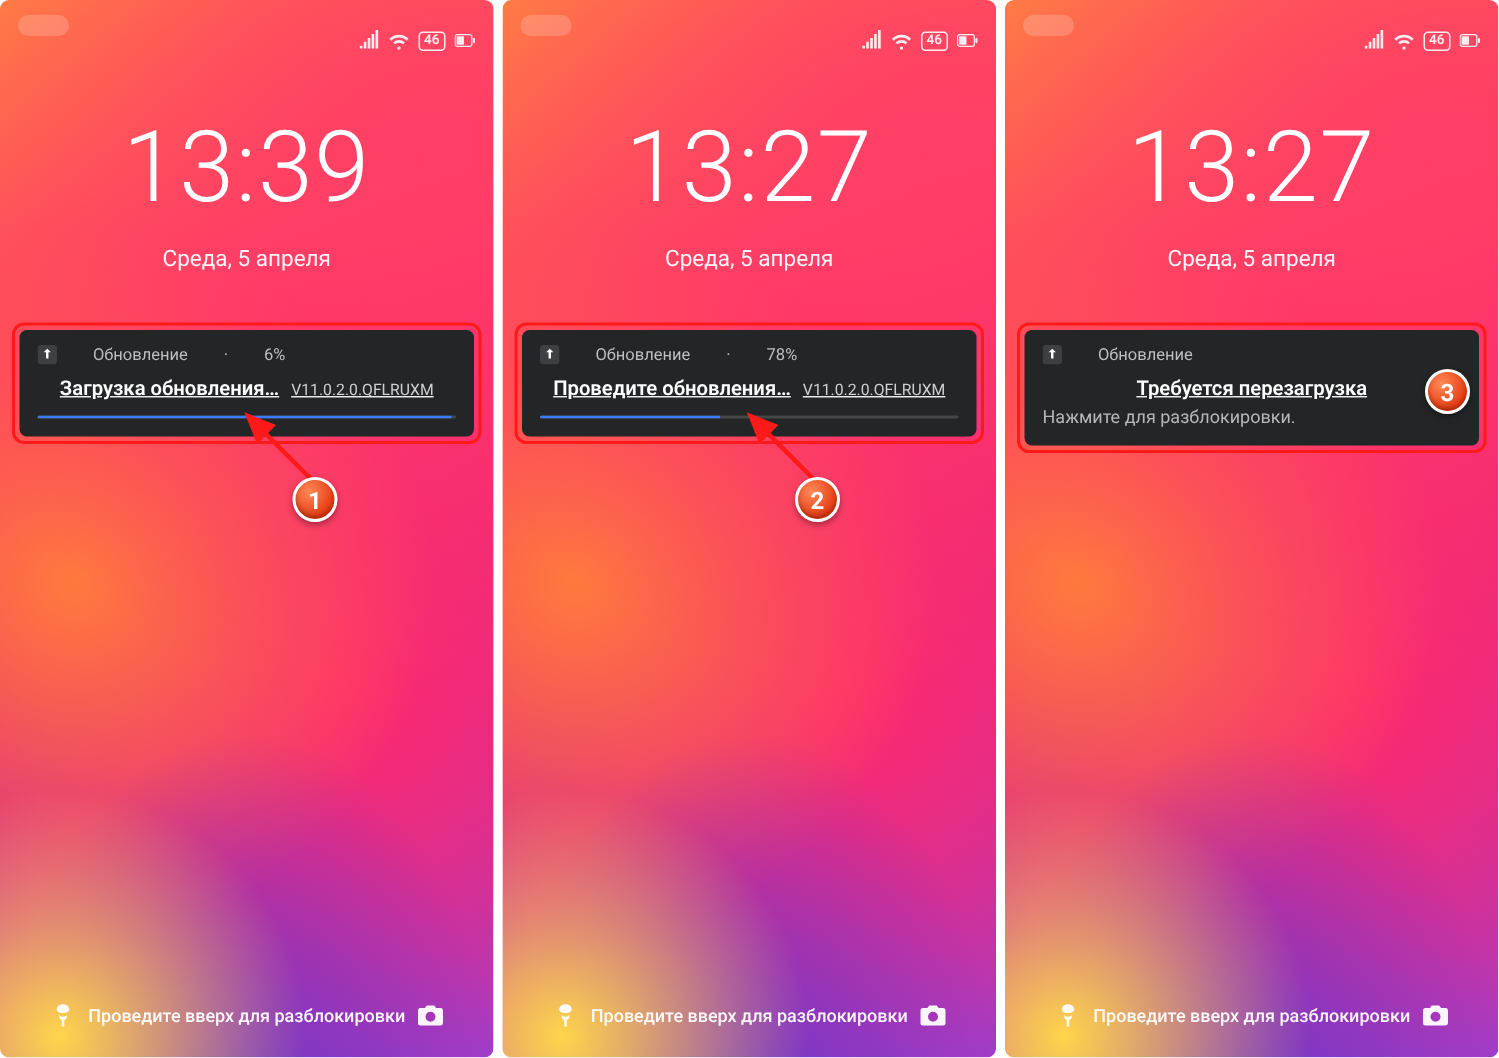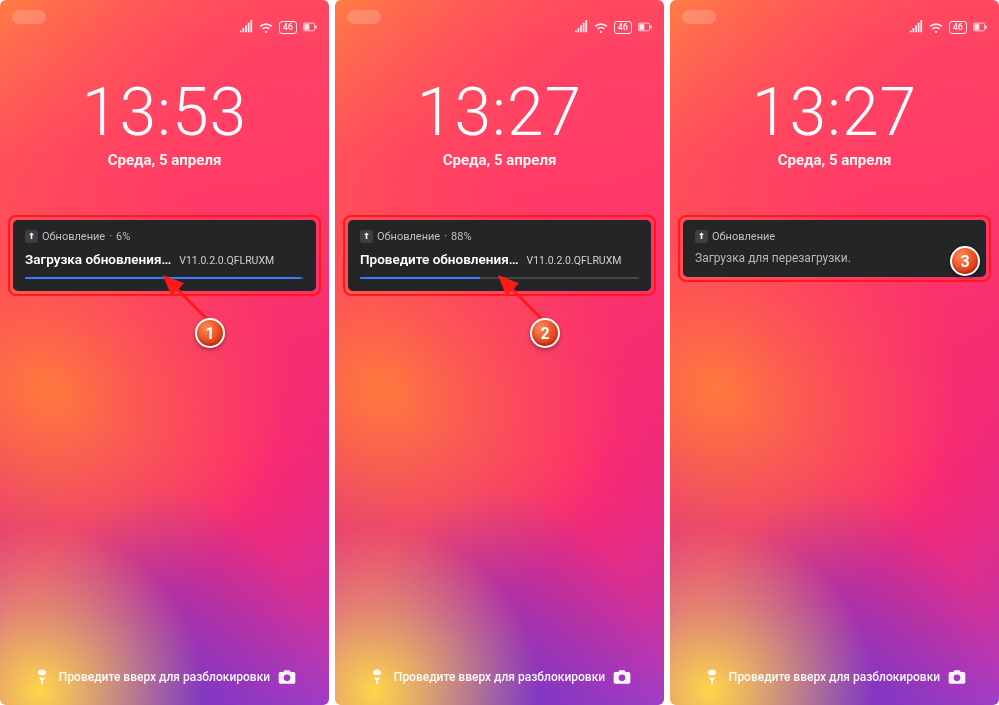--- a/index.html
+++ b/index.html
@@ -33,41 +33,42 @@
     color: #fff; opacity: 0.9;
   }
   .status-bar svg { width: 14px; height: 14px; }
   .status-pill {
     font-size: 9px; font-weight: 600;
     border: 1.3px solid #fff; border-radius: 3px;
     padding: 0 3px; line-height: 11px;
   }
   .clock-block { text-align: center; margin-top: 74px; color: #fff; }
   .clock { font-size: 66px; font-weight: 300; letter-spacing: 1px; }
-  .date { font-size: 15px; font-weight: 700; margin-top: 0; opacity: 0.95; }
+  .date { font-size: 15px; font-weight: 400; margin-top: 12px; opacity: 0.95; }
 
   .notif-wrap {
     position: absolute; left: 8px; right: 8px; top: 215px;
     border: 2.5px solid #ff1a1a; border-radius: 8px;
     padding: 3px;
   }
   .notif {
     background: #232527;
     border-radius: 5px;
     padding: 10px 12px 12px 12px;
     color: #eaeaea;
   }
   .notif-head {
-    display: flex; align-items: center; gap: 4px;
+    display: flex; align-items: center; gap: 24px;
     font-size: 11px; color: #bfbfbf; margin-bottom: 8px;
   }
   .notif-head svg { width: 13px; height: 13px; }
   .notif-body {
-    display: flex; justify-content: flex-start; align-items: baseline;
+    display: flex; justify-content: center; align-items: baseline;
     gap: 8px;
+    text-decoration: underline;
   }
   .notif-title { font-size: 13.5px; font-weight: 600; color: #fff; }
   .notif-version { font-size: 10.5px; color: #cfcfcf; white-space: nowrap; }
   .notif-sub { font-size: 12px; color: #b8b8b8; margin-top: 4px; }
   .progress-track {
     margin-top: 10px; height: 2px; background: #454648; border-radius: 1px;
     position: relative; overflow: hidden;
   }
   .progress-fill { height: 100%; background: #3a7bff; }
 
@@ -111,21 +112,21 @@
         <path fill="#fff" d="M8 12.5a1.3 1.3 0 100 2.6 1.3 1.3 0 000-2.6zM3.5 9.5a6.4 6.4 0 019 0l-1.4 1.4a4.4 4.4 0 00-6.2 0zM.7 6.7a10.3 10.3 0 0114.6 0l-1.4 1.4a8.3 8.3 0 00-11.8 0z"></path>
       </svg>
     <span class="status-pill">46</span>
     <svg viewBox="0 0 20 12">
         <rect x="0.5" y="0.5" width="16" height="11" rx="2" fill="none" stroke="#fff" stroke-width="1.2"></rect>
         <rect x="2" y="2" width="7" height="8" fill="#fff"></rect>
         <rect x="17.5" y="3.5" width="2" height="5" rx="1" fill="#fff"></rect>
       </svg>
   </div>
   <div class="clock-block">
-    <div class="clock">13:53</div>
+    <div class="clock">13:39</div>
     <div class="date">Среда, 5 апреля</div>
   </div>
 
   <div class="notif-wrap">
     <div class="notif">
       <div class="notif-head">
         <svg viewBox="0 0 16 16">
             <rect width="16" height="16" rx="3" fill="#3d3f42"></rect>
             <path d="M8 3l3 3H9v5H7V6H5z" fill="#fff"></path>
           </svg>
@@ -189,21 +190,21 @@
 
   <div class="notif-wrap">
     <div class="notif">
       <div class="notif-head">
         <svg viewBox="0 0 16 16">
             <rect width="16" height="16" rx="3" fill="#3d3f42"></rect>
             <path d="M8 3l3 3H9v5H7V6H5z" fill="#fff"></path>
           </svg>
         <span>Обновление</span>
         <span>·</span>
-        <span>88%</span>
+        <span>78%</span>
       </div>
       <div class="notif-body">
         <span class="notif-title">Проведите обновления…</span>
         <span class="notif-version">V11.0.2.0.QFLRUXM</span>
       </div>
       <div class="progress-track">
         <div class="progress-fill" style="width:43%"></div>
       </div>
     </div>
   </div>
@@ -254,21 +255,24 @@
 
   <div class="notif-wrap">
     <div class="notif">
       <div class="notif-head">
         <svg viewBox="0 0 16 16">
             <rect width="16" height="16" rx="3" fill="#3d3f42"></rect>
             <path d="M8 3l3 3H9v5H7V6H5z" fill="#fff"></path>
           </svg>
         <span>Обновление</span>
       </div>
-      <div class="notif-sub">Загрузка для перезагрузки.</div>
+      <div class="notif-body">
+        <span class="notif-title">Требуется перезагрузка</span>
+      </div>
+      <div class="notif-sub">Нажмите для разблокировки.</div>
     </div>
   </div>
 
   <div class="badge" style="left:280px; top:246px;">
     <span>3</span>
   </div>
 
   <div class="bottom-bar">
     <svg viewBox="0 0 24 24">
         <path fill="#fff" d="M12 3c3 0 5 2 5 4s-2 3-5 3-5-1-5-3 2-4 5-4zm-3 8c0 1 1 2 3 2s3-1 3-2v3l-2 2v4a1 1 0 01-2 0v-4l-2-2z"></path>

